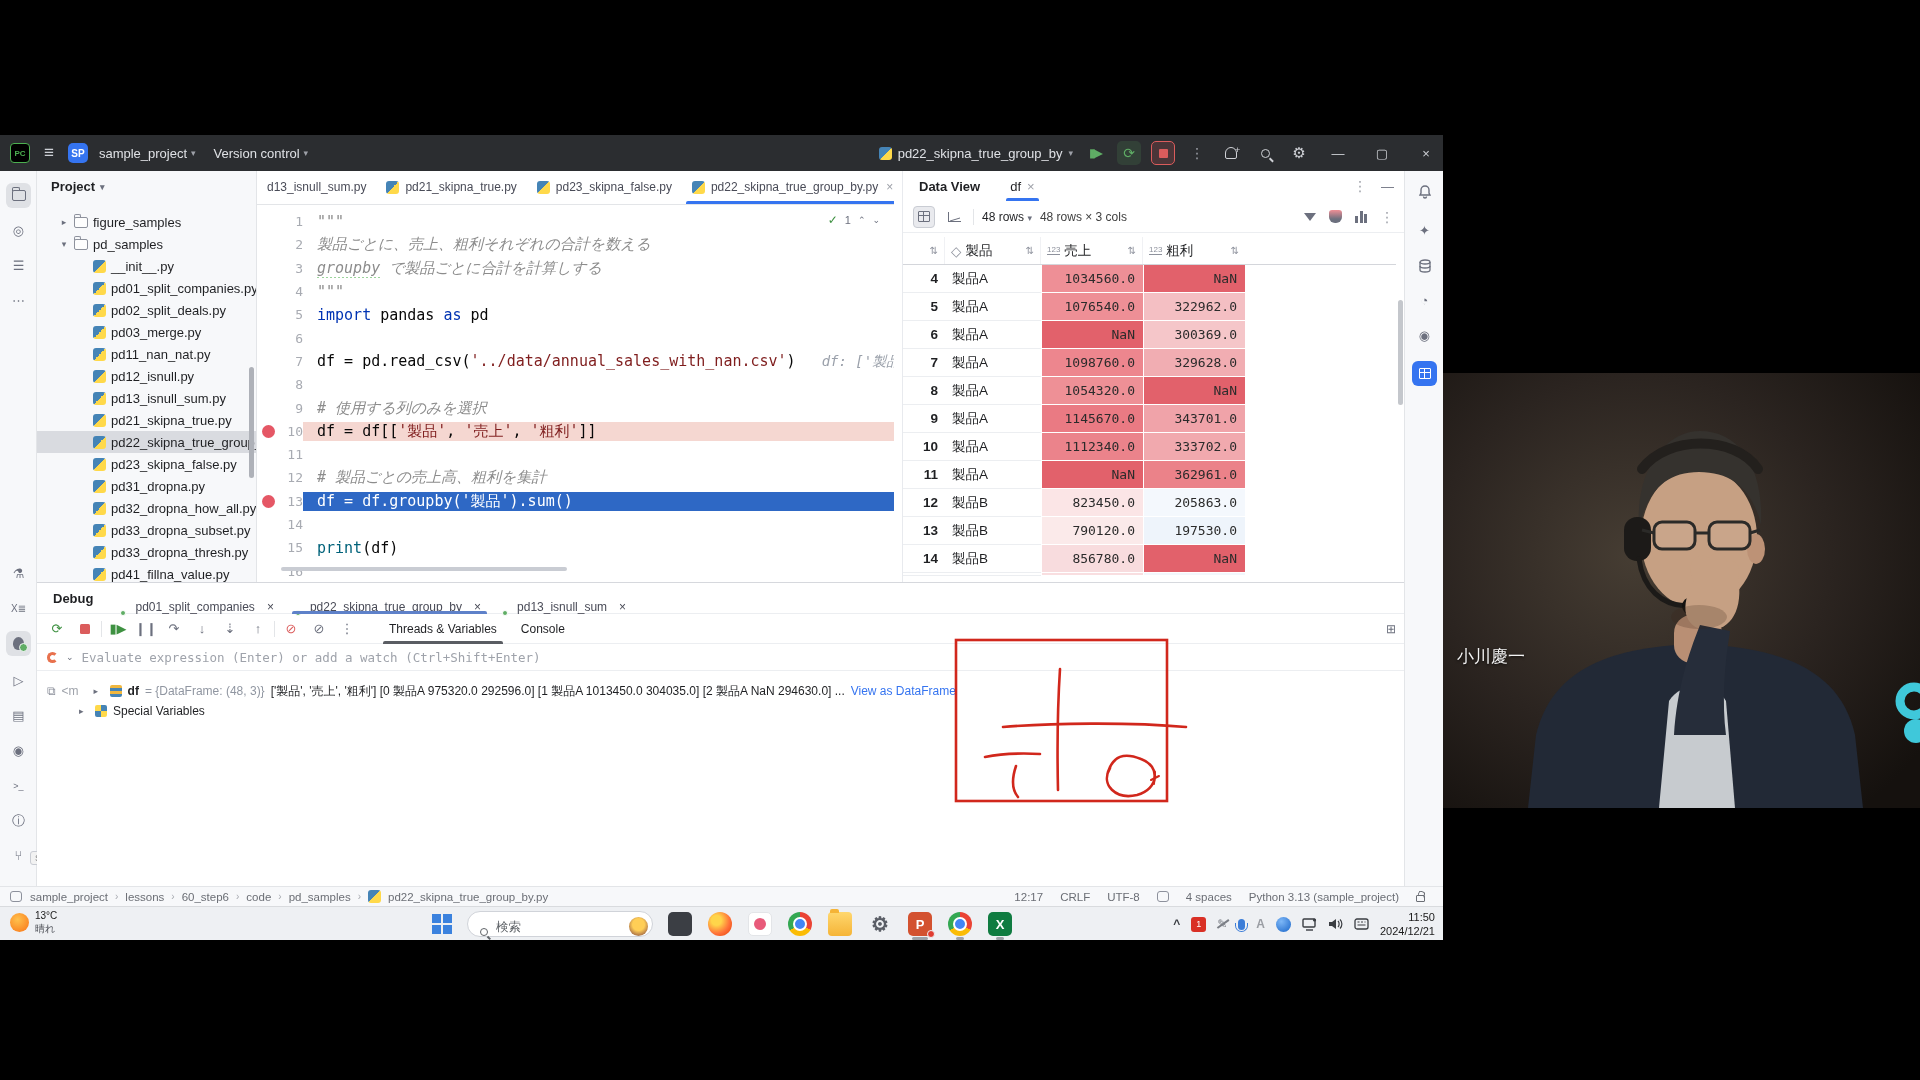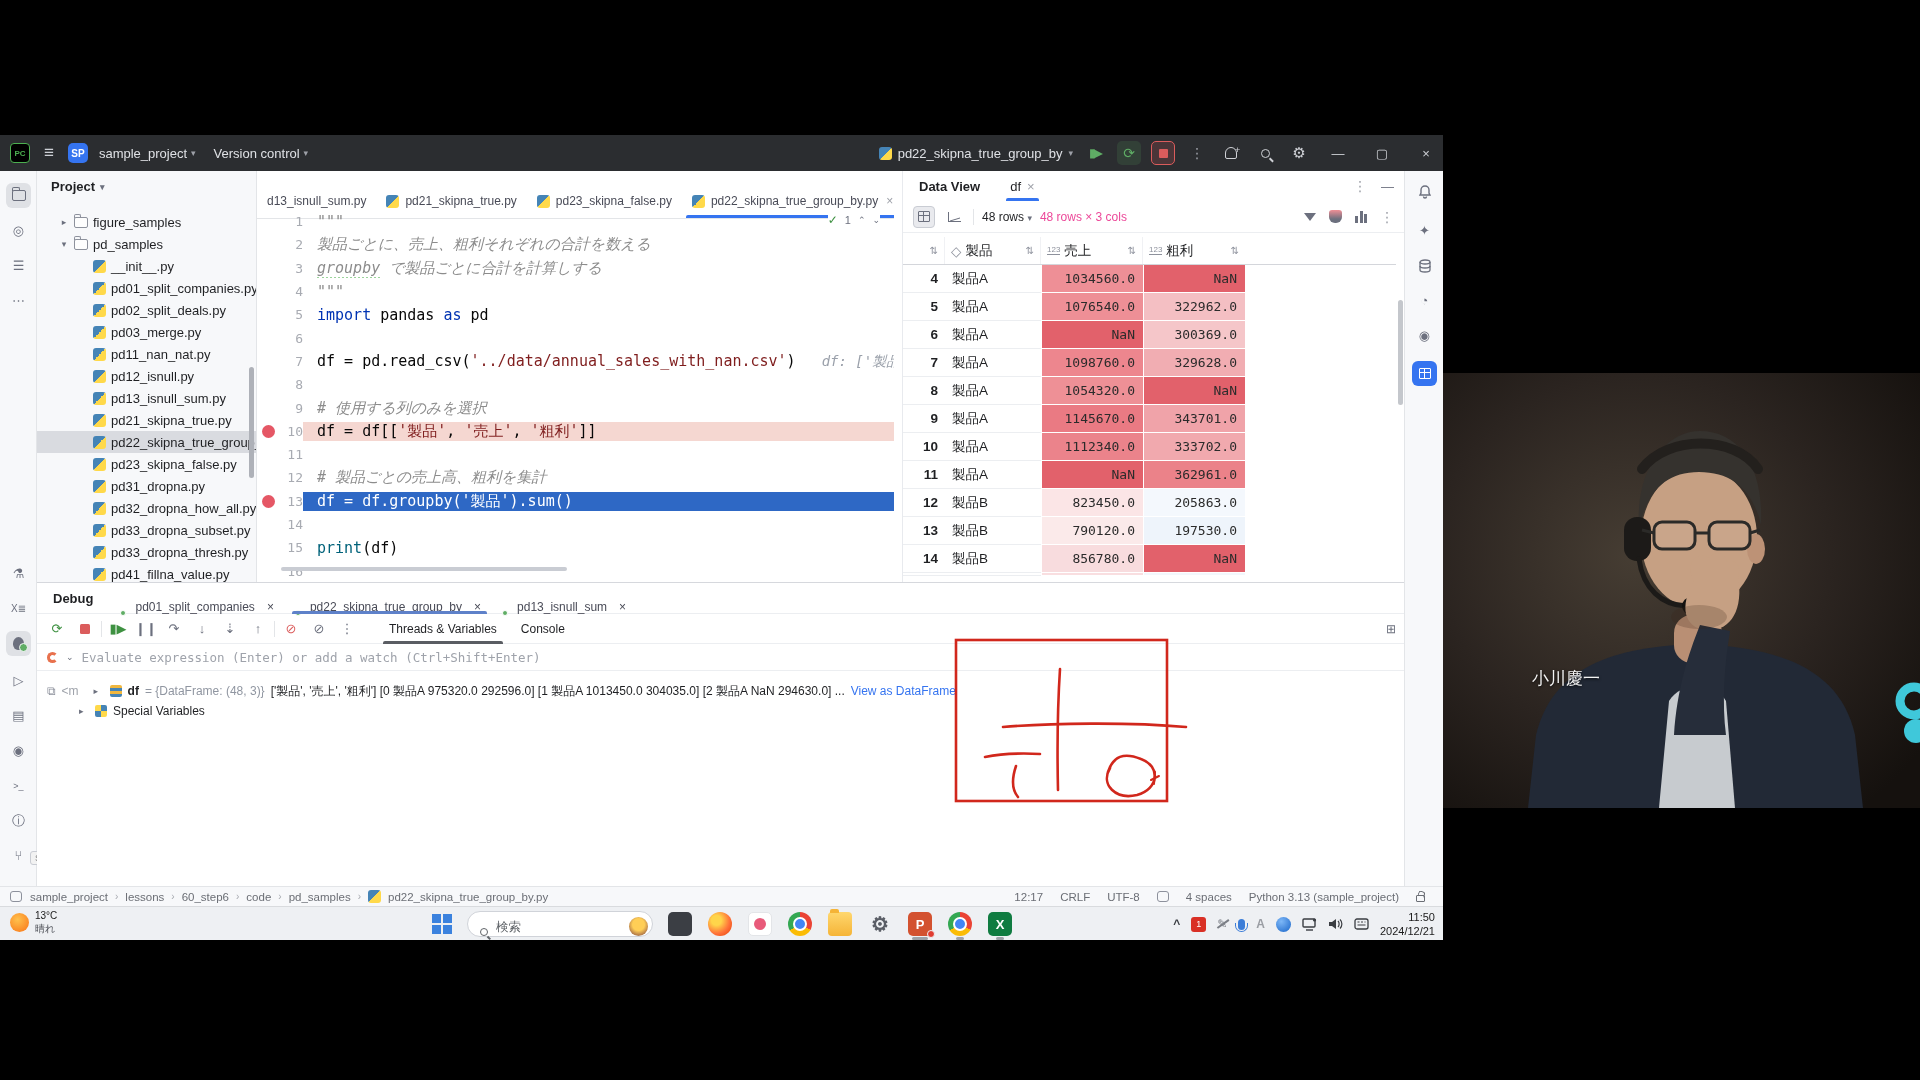--- a/index.html
+++ b/index.html
@@ -55,21 +55,21 @@
   .tree-item.selected { background:#d9dbe0; }
   .tree-chev { width:10px; font-size:9px; color:#6c707e; text-align:center; }
   .fold-ico { width:14px; height:11px; border:1.4px solid #8d919c; border-radius:2px; position:relative; flex:none; background:#fdfdfd; }
   .fold-ico::before { content:""; position:absolute; top:-3.5px; left:-1px; width:5px; height:2.5px; border:1.4px solid #8d919c; border-bottom:none; border-radius:2px 2px 0 0; }
   .py-ico { width:13px; height:13px; border-radius:3px; flex:none;
     background:linear-gradient(135deg,#4584b6 0 50%,#ffd94a 50% 100%); }
   #projScroll { position:absolute; right:2px; top:196px; width:5px; height:111px; background:#aeb1b8; border-radius:3px; }
 
   
   #editor { position:absolute; left:257px; top:36px; width:637px; height:411px; background:#fff; overflow:hidden; }
-  #etabs { height:48px; display:flex; align-items:flex-end; border-bottom:1px solid #e3e5e8; background:#fff; font-size:12px; color:#494b57; }
+  #etabs { height:34px; display:flex; align-items:flex-end; border-bottom:1px solid #e3e5e8; background:#fff; font-size:12px; color:#494b57; }
   .etab { height:34px; display:flex; align-items:center; gap:6px; padding:0 10px; position:relative; cursor:pointer; white-space:nowrap; }
   .etab.active::after { content:""; position:absolute; left:4px; right:4px; bottom:0; height:3px; background:#3574f0; border-radius:2px 2px 0 0; }
   .etab .close { color:#9da0a8; font-size:12px; margin-left:2px; }
   #inspect { position:absolute; right:14px; top:42px; display:flex; align-items:center; gap:7px; font-size:11px; color:#6c707e; background:#fff; z-index:3; }
   #inspect .ok { color:#3e9141; font-size:12px; }
   #code { position:absolute; left:0; top:35px; right:0; bottom:0; font-family:"DejaVu Sans Mono","Liberation Mono",monospace;
     font-size:15px; padding-top:4px; }
   .line { display:flex; height:23.3px; align-items:center; }
   .line .bp { width:22px; flex:none; display:flex; align-items:center; justify-content:center; cursor:pointer; }
   .bp-dot { width:13px; height:13px; border-radius:50%; background:#e55765; }
@@ -92,21 +92,21 @@
   #dvTab { position:relative; height:30px; display:flex; align-items:center; gap:6px; color:#1f2023; padding:0 4px; }
   #dvTab::after { content:""; position:absolute; left:0; right:0; bottom:0; height:3px; background:#3574f0; border-radius:2px 2px 0 0; }
   #dvHead .right { margin-left:auto; display:flex; gap:14px; color:#6c707e; align-items:center; }
   #dvBar { height:32px; display:flex; align-items:center; gap:8px; padding:0 10px; border-bottom:1px solid #eceef1; font-size:12px; color:#1f2023; }
   .dv-icobtn { width:22px; height:22px; border-radius:4px; display:flex; align-items:center; justify-content:center; color:#6c707e; cursor:pointer; }
   .dv-icobtn.pressed { background:#e9eaee; border:1px solid #c9ccd3; }
   .grid-glyph { width:12px; height:11px; border:1.4px solid #6c707e; border-radius:1px;
     background:linear-gradient(#6c707e,#6c707e) 50% 0/1.4px 100% no-repeat, linear-gradient(#6c707e,#6c707e) 0 45%/100% 1.4px no-repeat; }
   .chart-glyph { width:13px; height:10px; border-bottom:1.6px solid #6c707e; border-left:1.6px solid #6c707e; position:relative; }
   .chart-glyph::after { content:""; position:absolute; left:1px; top:2px; width:10px; height:5px; border-bottom:1.8px solid #6c707e; transform:skewY(-18deg); }
-  .dv-dim { color:#ec4899; }
+  .dv-dim { color:#404040; }
   #dvBar .right { margin-left:auto; display:flex; gap:13px; align-items:center; color:#6c707e; }
   .funnel { width:0; height:0; border-left:6px solid transparent; border-right:6px solid transparent; border-top:8px solid #6c707e; }
   #dvTable { position:absolute; left:0; top:66px; right:8px; bottom:0; font-size:13.5px; }
   .dv-hrow { display:flex; height:28px; border-bottom:1px solid #d4d6db; align-items:center; color:#1f2023; }
   .dv-hcell { display:flex; align-items:center; gap:4px; padding:0 6px; height:100%; border-right:1px solid #f0f1f4; }
   .sort { color:#8d919c; font-size:10px; margin-left:auto; }
   .c123 { font-size:8px; color:#8d919c; border-bottom:1px solid #8d919c; line-height:1; }
   .dv-row { display:flex; height:28px; }
   .dv-row.partial { height:3px; overflow:hidden; }
   .cell { display:flex; align-items:center; height:100%; }
@@ -191,21 +191,21 @@
   .badge1 { width:15px; height:15px; background:#d93025; color:#fff; border-radius:3px; font-size:9px; display:flex; align-items:center; justify-content:center; }
   .pen { position:relative; color:#7a7e85; font-size:12px; }
   .pen::after { content:""; position:absolute; left:-1px; top:6px; width:14px; height:1.5px; background:#7a7e85; transform:rotate(-35deg); }
   .mic { width:7px; height:11px; background:#3b7dd8; border-radius:4px; position:relative; }
   .mic::after { content:""; position:absolute; left:-3px; top:4px; width:11px; height:8px; border:1.5px solid #3b7dd8; border-top:none; border-radius:0 0 7px 7px; }
   .sphere { width:15px; height:15px; border-radius:50%; background:radial-gradient(circle at 35% 30%,#7db7f7,#1a66c9); }
   .clock { text-align:right; font-size:11px; color:#1a1a1a; line-height:1.3; cursor:default; }
 
   
   #webcam { position:absolute; left:1443px; top:373px; width:477px; height:435px; overflow:hidden; background:#17130f; }
-  #camName { position:absolute; left:1532px; top:645px; font-size:17px; color:#f4f4f4; text-shadow:0 1px 3px rgba(0,0,0,.85); z-index:12;margin-top:22px; }
+  #camName { position:absolute; left:1457px; top:645px; font-size:17px; color:#f4f4f4; text-shadow:0 1px 3px rgba(0,0,0,.85); z-index:12; }
   
   #annot { position:absolute; left:0; top:0; width:1920px; height:1080px; pointer-events:none; z-index:50; }
 </style>
 </head>
 <body>
 
 <div id="share">
 
   <div id="titlebar">
     <div id="pcLogo">PC</div>

